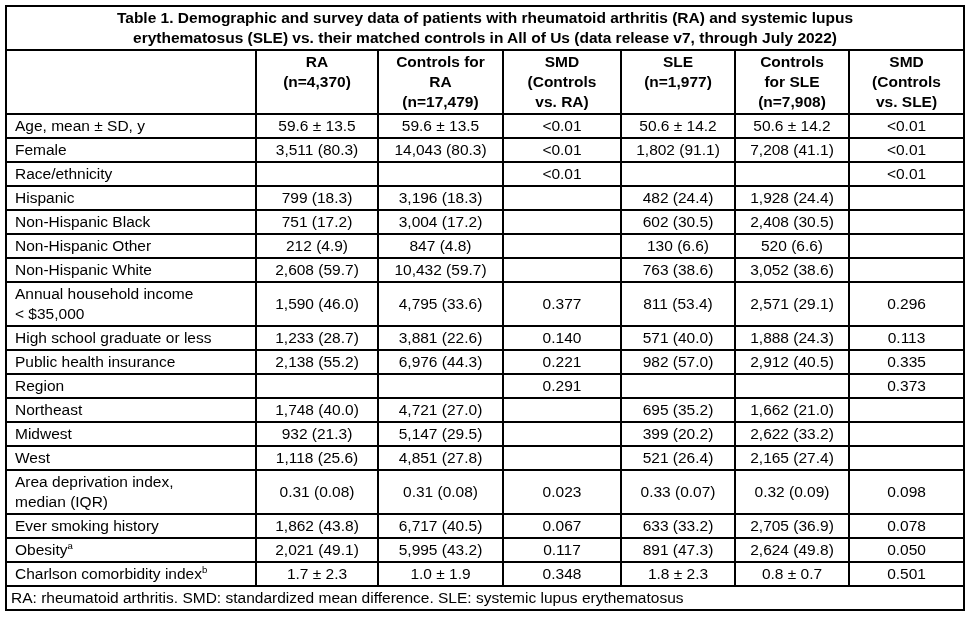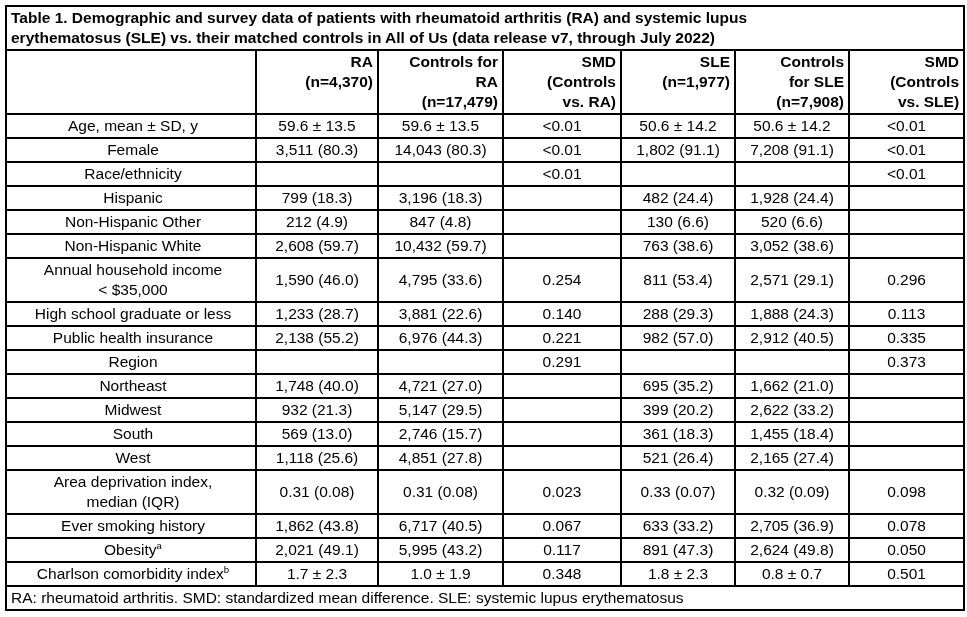--- a/index.html
+++ b/index.html
@@ -24,35 +24,35 @@
   }
   table.t1 td, table.t1 th {
     border: 2px solid #000000;
     font-size: 15.5px;
     line-height: 20px;
     padding: 1px 4px;
     overflow: hidden;
   }
   td.title {
     font-weight: bold;
-    text-align: left;
+    text-align: center;
     white-space: pre-line;
     padding: 2px 6px;
     line-height: 21px;
   }
   thead th {
     font-weight: bold;
-    text-align: right;
+    text-align: center;
     vertical-align: top;
     white-space: pre-line;
     padding-top: 3px;
     padding-bottom: 3px;
   }
   tbody td.lbl {
-    text-align: center;
+    text-align: left;
     vertical-align: middle;
     white-space: pre-line;
     padding-left: 8px;
   }
   tbody td.lbl.ind {
   }
   tbody td.val {
     text-align: center;
     vertical-align: middle;
   }
@@ -115,39 +115,48 @@
           <td class="val">50.6 ± 14.2</td>
           <td class="val">50.6 ± 14.2</td>
           <td class="val">&lt;0.01</td>
         </tr>
         <tr>
           <td class="lbl">Female</td>
           <td class="val">3,511 (80.3)</td>
           <td class="val">14,043 (80.3)</td>
           <td class="val">&lt;0.01</td>
           <td class="val">1,802 (91.1)</td>
-          <td class="val">7,208 (91.1)</td>
+          <td class="val">7,208 (41.1)</td>
           <td class="val">&lt;0.01</td>
         </tr>
         <tr>
           <td class="lbl">Race/ethnicity</td>
           <td class="val"></td>
           <td class="val"></td>
           <td class="val">&lt;0.01</td>
           <td class="val"></td>
           <td class="val"></td>
           <td class="val">&lt;0.01</td>
         </tr>
         <tr>
           <td class="lbl ind">Hispanic</td>
           <td class="val">799 (18.3)</td>
           <td class="val">3,196 (18.3)</td>
           <td class="val"></td>
           <td class="val">482 (24.4)</td>
           <td class="val">1,928 (24.4)</td>
+          <td class="val"></td>
+        </tr>
+        <tr>
+          <td class="lbl ind">Non-Hispanic Black</td>
+          <td class="val">751 (17.2)</td>
+          <td class="val">3,004 (17.2)</td>
+          <td class="val"></td>
+          <td class="val">602 (30.5)</td>
+          <td class="val">2,408 (30.5)</td>
           <td class="val"></td>
         </tr>
         <tr>
           <td class="lbl ind">Non-Hispanic Other</td>
           <td class="val">212 (4.9)</td>
           <td class="val">847 (4.8)</td>
           <td class="val"></td>
           <td class="val">130 (6.6)</td>
           <td class="val">520 (6.6)</td>
           <td class="val"></td>
@@ -159,31 +168,31 @@
           <td class="val"></td>
           <td class="val">763 (38.6)</td>
           <td class="val">3,052 (38.6)</td>
           <td class="val"></td>
         </tr>
         <tr>
           <td class="lbl">Annual household income
 &lt; $35,000</td>
           <td class="val">1,590 (46.0)</td>
           <td class="val">4,795 (33.6)</td>
-          <td class="val">0.254</td>
+          <td class="val">0.377</td>
           <td class="val">811 (53.4)</td>
           <td class="val">2,571 (29.1)</td>
           <td class="val">0.296</td>
         </tr>
         <tr>
           <td class="lbl">High school graduate or less</td>
           <td class="val">1,233 (28.7)</td>
           <td class="val">3,881 (22.6)</td>
           <td class="val">0.140</td>
-          <td class="val">288 (29.3)</td>
+          <td class="val">571 (40.0)</td>
           <td class="val">1,888 (24.3)</td>
           <td class="val">0.113</td>
         </tr>
         <tr>
           <td class="lbl">Public health insurance</td>
           <td class="val">2,138 (55.2)</td>
           <td class="val">6,976 (44.3)</td>
           <td class="val">0.221</td>
           <td class="val">982 (57.0)</td>
           <td class="val">2,912 (40.5)</td>
@@ -207,29 +216,20 @@
           <td class="val">1,662 (21.0)</td>
           <td class="val"></td>
         </tr>
         <tr>
           <td class="lbl ind">Midwest</td>
           <td class="val">932 (21.3)</td>
           <td class="val">5,147 (29.5)</td>
           <td class="val"></td>
           <td class="val">399 (20.2)</td>
           <td class="val">2,622 (33.2)</td>
-          <td class="val"></td>
-        </tr>
-        <tr>
-          <td class="lbl ind">South</td>
-          <td class="val">569 (13.0)</td>
-          <td class="val">2,746 (15.7)</td>
-          <td class="val"></td>
-          <td class="val">361 (18.3)</td>
-          <td class="val">1,455 (18.4)</td>
           <td class="val"></td>
         </tr>
         <tr>
           <td class="lbl ind">West</td>
           <td class="val">1,118 (25.6)</td>
           <td class="val">4,851 (27.8)</td>
           <td class="val"></td>
           <td class="val">521 (26.4)</td>
           <td class="val">2,165 (27.4)</td>
           <td class="val"></td>

